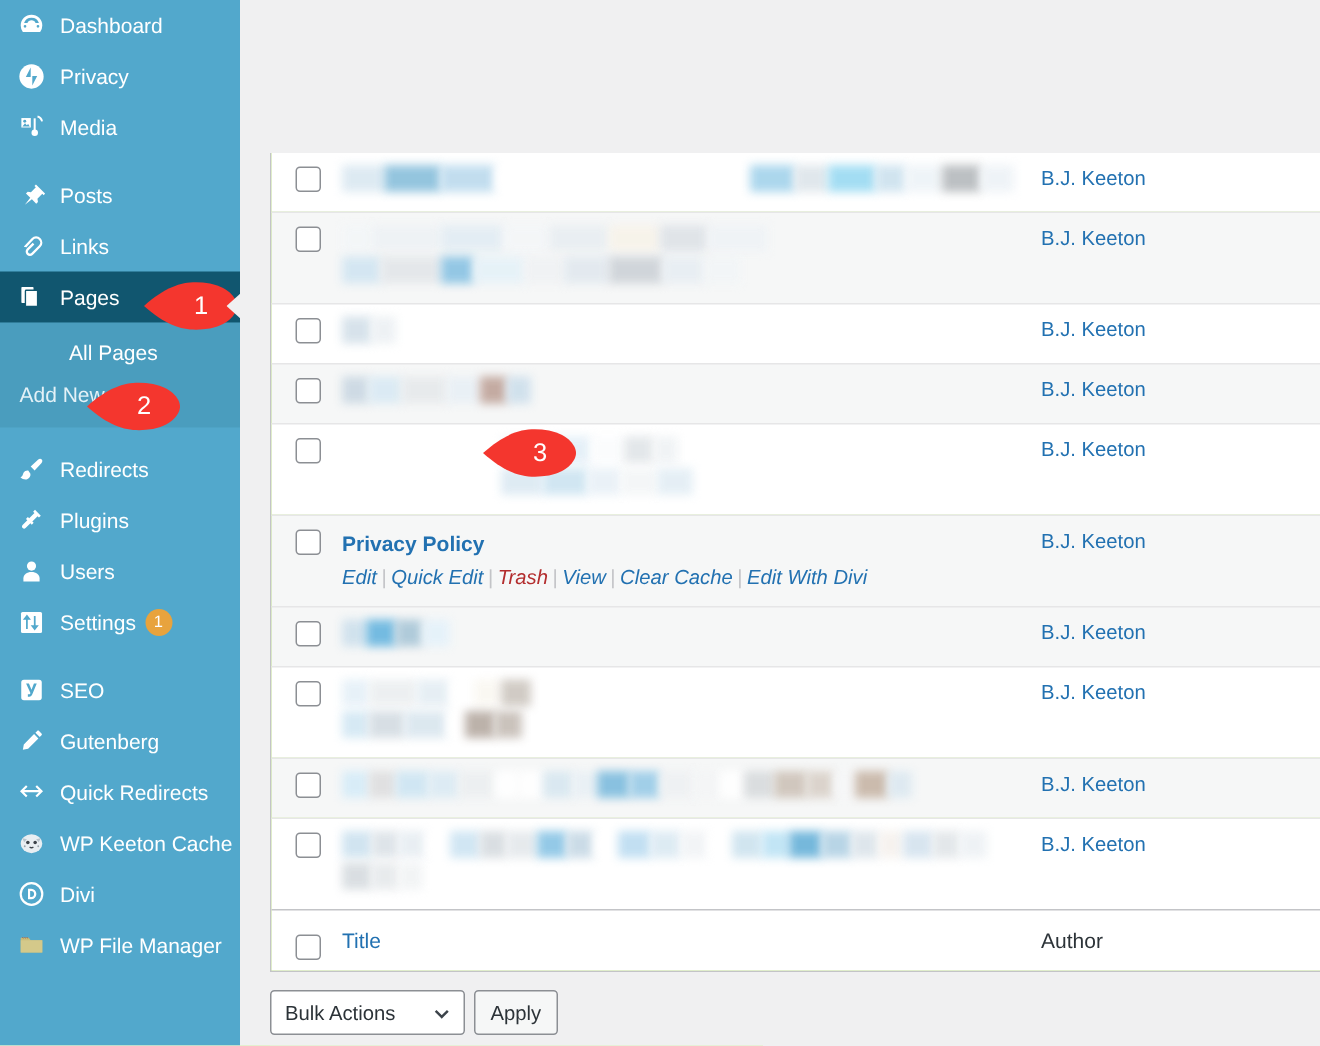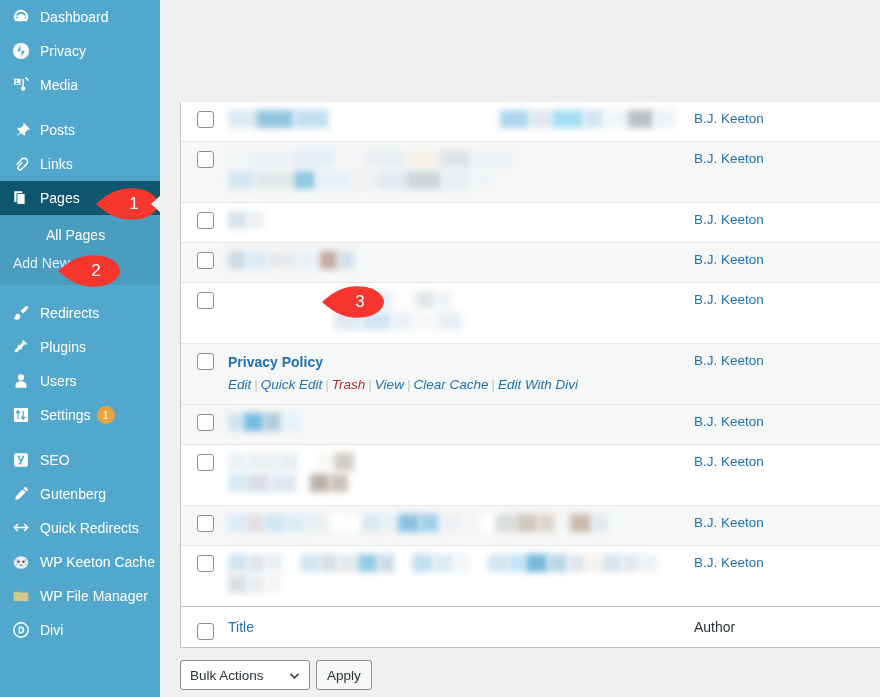--- a/index.html
+++ b/index.html
@@ -358,36 +358,36 @@
               <path d="M8.6 13c.9.7 1.9.7 2.8 0" stroke="#3c434a" stroke-width="1" fill="none"></path>
               <circle cx="5" cy="12.4" r=".7" fill="#9aa6ae"></circle>
               <circle cx="15" cy="12.4" r=".7" fill="#9aa6ae"></circle>
             </svg>
           </span>
           <span class="menu-label">WP Keeton Cache</span>
         </div>
         <div class="menu-item">
           <span class="menu-ico">
             <svg width="18" height="18" viewBox="0 0 20 20">
+              <circle cx="10" cy="10" r="8" fill="none" stroke="#fff" stroke-width="1.6"></circle>
+              <path d="M7.4 6.2h2.4a3.8 3.8 0 010 7.6H7.4z" fill="#fff"></path>
+              <path d="M9 7.8h.7a2.2 2.2 0 010 4.4H9z" fill="#52a8cc"></path>
+            </svg>
+          </span>
+          <span class="menu-label">Divi</span>
+        </div>
+        <div class="menu-item">
+          <span class="menu-ico">
+            <svg width="18" height="18" viewBox="0 0 20 20">
               <path d="M2 4.6h6l1.4 1.8H18v9.2H2z" fill="#c8bd7a"></path>
               <path d="M2 6.4h16v9.2H2z" fill="#d4c98a"></path>
               <path d="M3.4 4.2l.5.9M5 4.2l.5.9M6.6 4.2l.5.9" stroke="#b5572e" stroke-width=".7"></path>
             </svg>
           </span>
           <span class="menu-label">WP File Manager</span>
-        </div>
-        <div class="menu-item">
-          <span class="menu-ico">
-            <svg width="18" height="18" viewBox="0 0 20 20">
-              <circle cx="10" cy="10" r="8" fill="none" stroke="#fff" stroke-width="1.6"></circle>
-              <path d="M7.4 6.2h2.4a3.8 3.8 0 010 7.6H7.4z" fill="#fff"></path>
-              <path d="M9 7.8h.7a2.2 2.2 0 010 4.4H9z" fill="#52a8cc"></path>
-            </svg>
-          </span>
-          <span class="menu-label">Divi</span>
         </div>
       </div>
   </div>
 
   <div class="callout" id="callout-1">
     <svg width="62" height="34" viewBox="0 0 62 34">
       <path d="M0 17 C 18 1, 30 0, 44 2 C 58 5, 62 13, 62 17 C 62 21, 58 29, 44 32 C 30 34, 18 33, 0 17 Z" fill="#f4362e"></path>
     </svg>
     <div class="num">1</div>
   </div>

